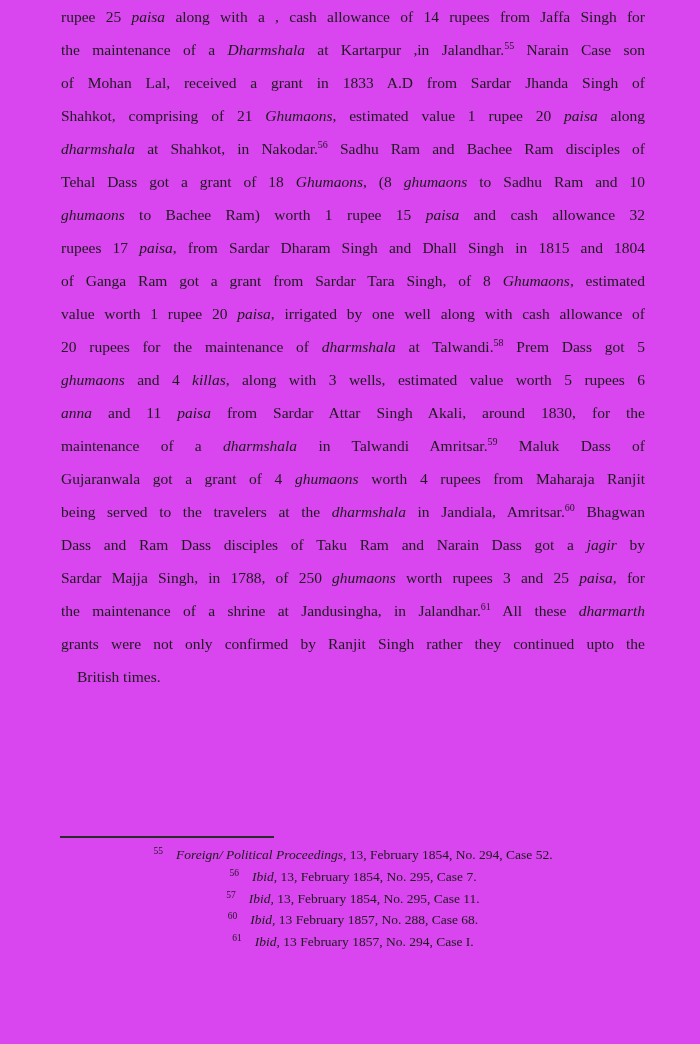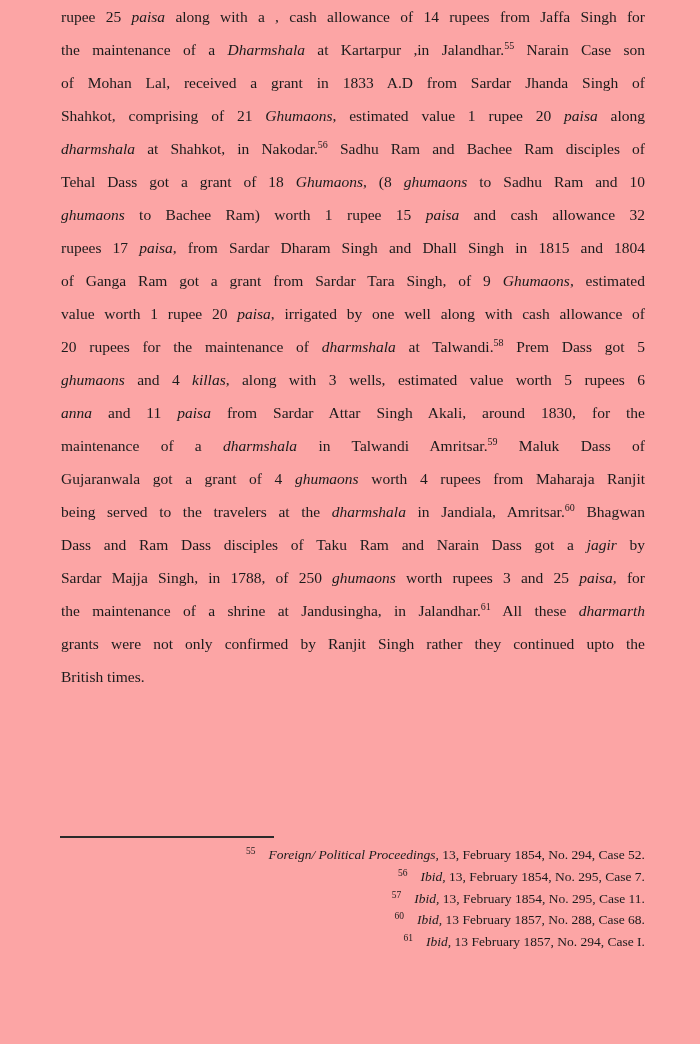--- a/index.html
+++ b/index.html
@@ -4,21 +4,21 @@
 <style>
   html, body {
     margin: 0;
     padding: 0;
     background: #f7f7f7;
   }
   .page {
     position: relative;
     width: 700px;
     height: 1044px;
-    background: #fca5a5;
+    background: #d946ef;
     color: #1b1b1b;
     font-family: "Liberation Serif", "DejaVu Serif", serif;
     overflow: hidden;
   }
   .doc-body {
     position: absolute;
     left: 61px;
     top: 0px;
     width: 584px;
   }
@@ -26,20 +26,21 @@
     font-size: 15.5px;
     line-height: 33px;
     height: 33px;
     text-align: justify;
     text-align-last: justify;
     white-space: normal;
   }
   .line.noj {
     text-align: left;
     text-align-last: left;
+    margin-left: 16px;
   }
   .it { font-style: italic; }
   .line sup {
     font-size: 10px;
     line-height: 0;
     vertical-align: 6px;
   }
   .fn-sep {
     position: absolute;
     left: 60px;
@@ -50,21 +51,21 @@
   }
   .footnotes {
     position: absolute;
     left: 61px;
     top: 844px;
     width: 584px;
   }
   .fn {
     font-size: 13.5px;
     line-height: 21.8px;
-    text-align: right;
+    text-align: center;
   }
   .fn sup {
     font-size: 9.5px;
     line-height: 0;
     vertical-align: 5px;
     margin-right: 13px;
   }
 </style>
 </head>
 <body>
@@ -72,21 +73,21 @@
 <div class="page">
   <div class="doc-body">
       <div class="line"><span>rupee 25 </span><span class="it">paisa</span><span> along with a , cash allowance of 14 rupees from Jaffa Singh for</span></div>
       <div class="line"><span>the maintenance of a </span><span class="it">Dharmshala</span><span> at Kartarpur ,in Jalandhar.</span><sup>55</sup><span> Narain Case son</span></div>
       <div class="line"><span>of Mohan Lal, received a grant in 1833 A.D from Sardar Jhanda Singh of</span></div>
       <div class="line"><span>Shahkot, comprising of 21 </span><span class="it">Ghumaons</span><span>, estimated value 1 rupee 20 </span><span class="it">paisa</span><span> along</span></div>
       <div class="line"><span class="it">dharmshala</span><span> at Shahkot, in Nakodar.</span><sup>56</sup><span> Sadhu Ram and Bachee Ram disciples of</span></div>
       <div class="line"><span>Tehal Dass got a grant of 18 </span><span class="it">Ghumaons</span><span>, (8 </span><span class="it">ghumaons</span><span> to Sadhu Ram and 10</span></div>
       <div class="line"><span class="it">ghumaons</span><span> to Bachee Ram) worth 1 rupee 15 </span><span class="it">paisa</span><span> and cash allowance 32</span></div>
       <div class="line"><span>rupees 17 </span><span class="it">paisa</span><span>, from Sardar Dharam Singh and Dhall Singh in 1815 and 1804</span></div>
-      <div class="line"><span>of Ganga Ram got a grant from Sardar Tara Singh, of 9 </span><span class="it">Ghumaons</span><span>, estimated</span></div>
+      <div class="line"><span>of Ganga Ram got a grant from Sardar Tara Singh, of 8 </span><span class="it">Ghumaons</span><span>, estimated</span></div>
       <div class="line"><span>value worth 1 rupee 20 </span><span class="it">paisa</span><span>, irrigated by one well along with cash allowance of</span></div>
       <div class="line"><span>20 rupees for the maintenance of </span><span class="it">dharmshala</span><span> at Talwandi.</span><sup>58</sup><span> Prem Dass got 5</span></div>
       <div class="line"><span class="it">ghumaons</span><span> and 4 </span><span class="it">killas</span><span>, along with 3 wells, estimated value worth 5 rupees 6</span></div>
       <div class="line"><span class="it">anna</span><span> and 11 </span><span class="it">paisa</span><span> from Sardar Attar Singh Akali, around 1830, for the</span></div>
       <div class="line"><span>maintenance of a </span><span class="it">dharmshala</span><span> in Talwandi Amritsar.</span><sup>59</sup><span> Maluk Dass of</span></div>
       <div class="line"><span>Gujaranwala got a grant of 4 </span><span class="it">ghumaons</span><span> worth 4 rupees from Maharaja Ranjit</span></div>
       <div class="line"><span>being served to the travelers at the </span><span class="it">dharmshala</span><span> in Jandiala, Amritsar.</span><sup>60</sup><span> Bhagwan</span></div>
       <div class="line"><span>Dass and Ram Dass disciples of Taku Ram and Narain Dass got a </span><span class="it">jagir</span><span> by</span></div>
       <div class="line"><span>Sardar Majja Singh, in 1788, of 250 </span><span class="it">ghumaons</span><span> worth rupees 3 and 25 </span><span class="it">paisa</span><span>, for</span></div>
       <div class="line"><span>the maintenance of a shrine at Jandusingha, in Jalandhar.</span><sup>61</sup><span> All these </span><span class="it">dharmarth</span></div>

